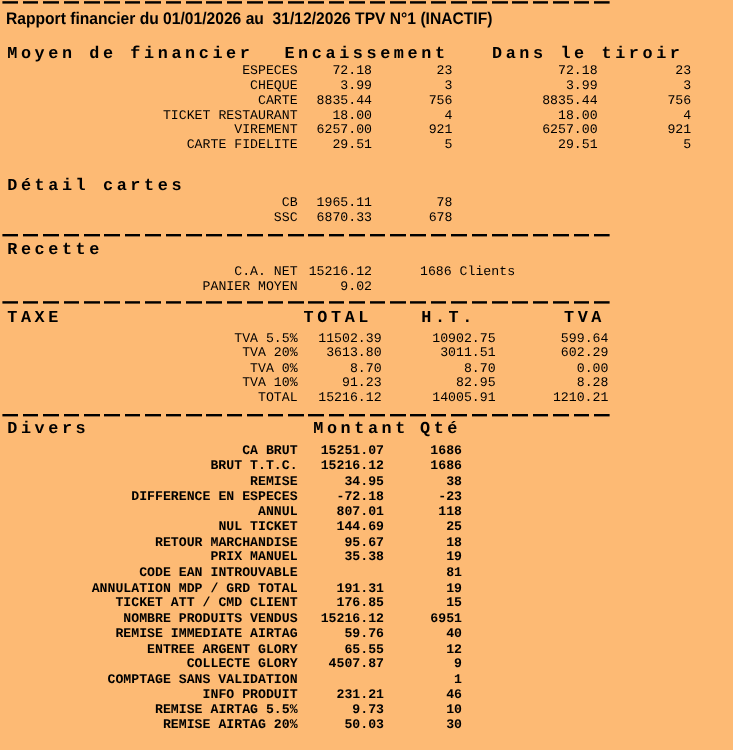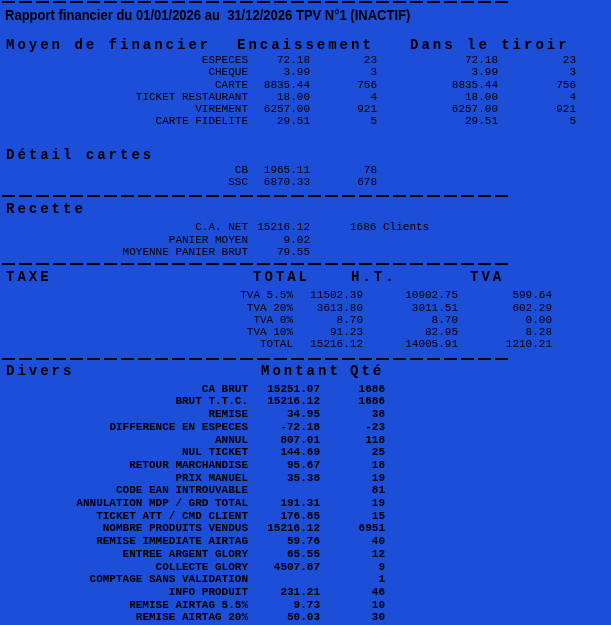--- a/index.html
+++ b/index.html
@@ -1,20 +1,20 @@
 <!DOCTYPE html>
 <html><head>
 <meta charset="utf-8">
 <style>
   html,body{margin:0;padding:0;background:#fff;}
   .page{
     position:relative;
     width:611px;height:625px;
     overflow:hidden;
-    background:#1d4ed8;
+    background:#fdba74;
     color:#000;
     font-family:"Liberation Mono","DejaVu Sans Mono",monospace;
   }
   .sep{
     margin-left:2px;
     width:506px;height:2px;
     background:repeating-linear-gradient(90deg,#000 0 13px,transparent 13px 17px);
   }
   .sep-top{margin-top:1px;}
   .title{
@@ -49,21 +49,21 @@
   .extra{margin-left:40px;text-align:left;}
   .divers-rows{line-height:12.7px;font-weight:bold;}
   
   .mt-payhdr{margin-top:12px;}
   .mt-detail{margin-top:19px;}
   .mt-sep2{margin-top:7px;}
   .mt-recette{margin-top:4px;}
   .mt-recrows{margin-top:3px;}
   .mt-sep3{margin-top:5px;}
   .mt-taxhdr{margin-top:4px;}
-  .mt-taxrows{margin-top:3px;padding-left:45px;}
+  .mt-taxrows{margin-top:3px;}
   .mt-sep4{margin-top:7px;}
   .mt-divhdr{margin-top:3px;}
   .mt-divrows{margin-top:3px;}
 </style>
 </head>
 <body>
 
 <div class="page">
 
   <div class="sep sep-top"></div>
@@ -155,25 +155,20 @@
         <span class="c num a1">15216.12</span>
         <span class="c extra">1686 Clients</span>
       </div>
 
       <div class="r">
         <span class="c lab">PANIER MOYEN</span>
         <span class="c num a1">9.02</span>
         <span class="c extra"></span>
       </div>
 
-      <div class="r">
-        <span class="c lab">MOYENNE PANIER BRUT</span>
-        <span class="c num a1">79.55</span>
-        <span class="c extra"></span>
-      </div>
     </div>
 
   <div class="sep mt-sep3"></div>
 
   
   <div class="hrow mt-taxhdr">
     <span class="h tax-h0">TAXE</span>
     <span class="h tax-h1">TOTAL</span>
     <span class="h tax-h2">H.T.</span>
     <span class="h tax-h3">TVA</span>

